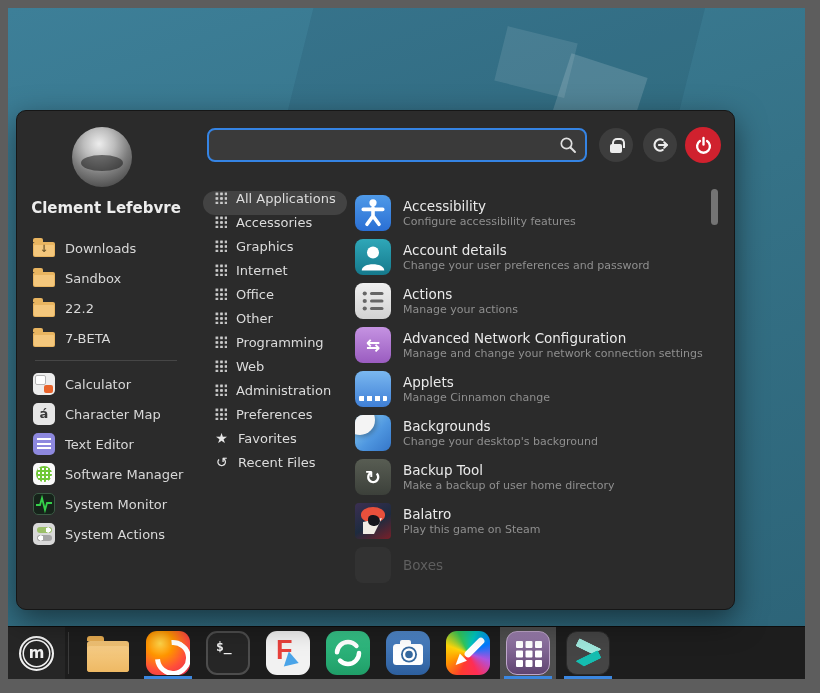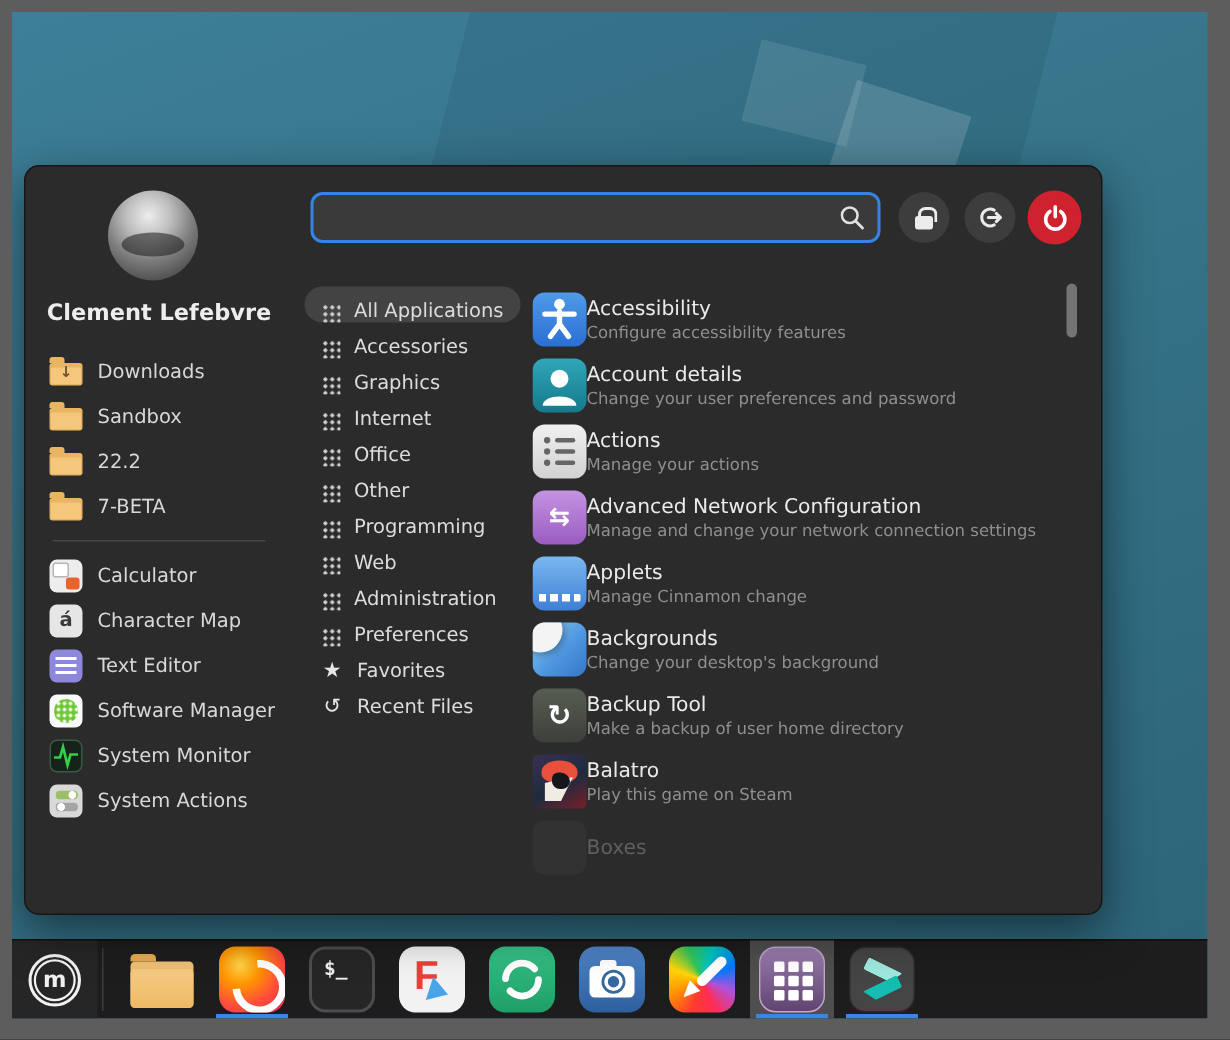--- a/index.html
+++ b/index.html
@@ -56,29 +56,29 @@
   .search-icon{position:absolute;right:9px;top:7px;width:20px;height:20px}
   .roundbtn{position:absolute;top:17px;width:34px;height:34px;border-radius:50%;background:#3d3d3d;
     display:flex;align-items:center;justify-content:center}
   .lock{left:582px}.logout{left:626px}
   .power{left:668px;top:16px;width:36px;height:36px;background:#d0212e}
   .lockbody{width:12px;height:9px;background:#ececec;border-radius:2px;position:relative;margin-top:6px}
   .lockbody::before{content:"";position:absolute;left:1.5px;top:-6px;width:9px;height:8px;border:2px solid #ececec;border-bottom:none;border-radius:5px 5px 0 0}
 
   
   .cats{position:absolute;left:186px;top:80px;width:152px}
-  .cat{height:24px;display:flex;align-items:flex-end;gap:9px;padding:0 11px;border-radius:14px;font-size:13px;color:#dcdcdc;width:max-content}
+  .cat{height:24px;display:flex;align-items:flex-start;gap:9px;padding:0 11px;border-radius:14px;font-size:13px;color:#dcdcdc;width:max-content}
   .cat.selected{background:#434343}
   .grid9{width:13px;height:13px;flex:0 0 auto;
     background-image:radial-gradient(circle,#cdcdcd 1.25px,rgba(0,0,0,0) 1.5px);background-size:4.6px 4.6px;background-position:.6px .6px}
   .cat-glyph{width:15px;text-align:center;font-size:14px;color:#e6e6e6;flex:0 0 auto;line-height:15px}
 
   
   .apps{position:absolute;left:338px;top:80px;width:362px;height:420px;overflow:hidden}
-  .app{height:44px;display:flex;align-items:center;}
+  .app{height:44px;display:flex;align-items:center;gap:12px}
   .aicon{width:36px;height:36px;border-radius:8px;position:relative;flex:0 0 auto;overflow:hidden}
   .atext{display:flex;flex-direction:column;gap:1px;min-width:0}
   .aname{font-size:13.5px;color:#eaeaea;line-height:16px;white-space:nowrap}
   .adesc{font-size:11px;color:#8f8f8f;line-height:13px;white-space:nowrap}
   .app.dim .aname{color:#5f5f5f}
   .app.dim .aicon{opacity:.5}
   .aglyph{position:absolute;inset:0;display:flex;align-items:center;justify-content:center;color:#fff;font-weight:bold}
 
   .ai-accessibility{background:linear-gradient(#4f9ae8,#2a6fd4)}
   .ai-account{background:linear-gradient(#2fa7b8,#15798c)}

